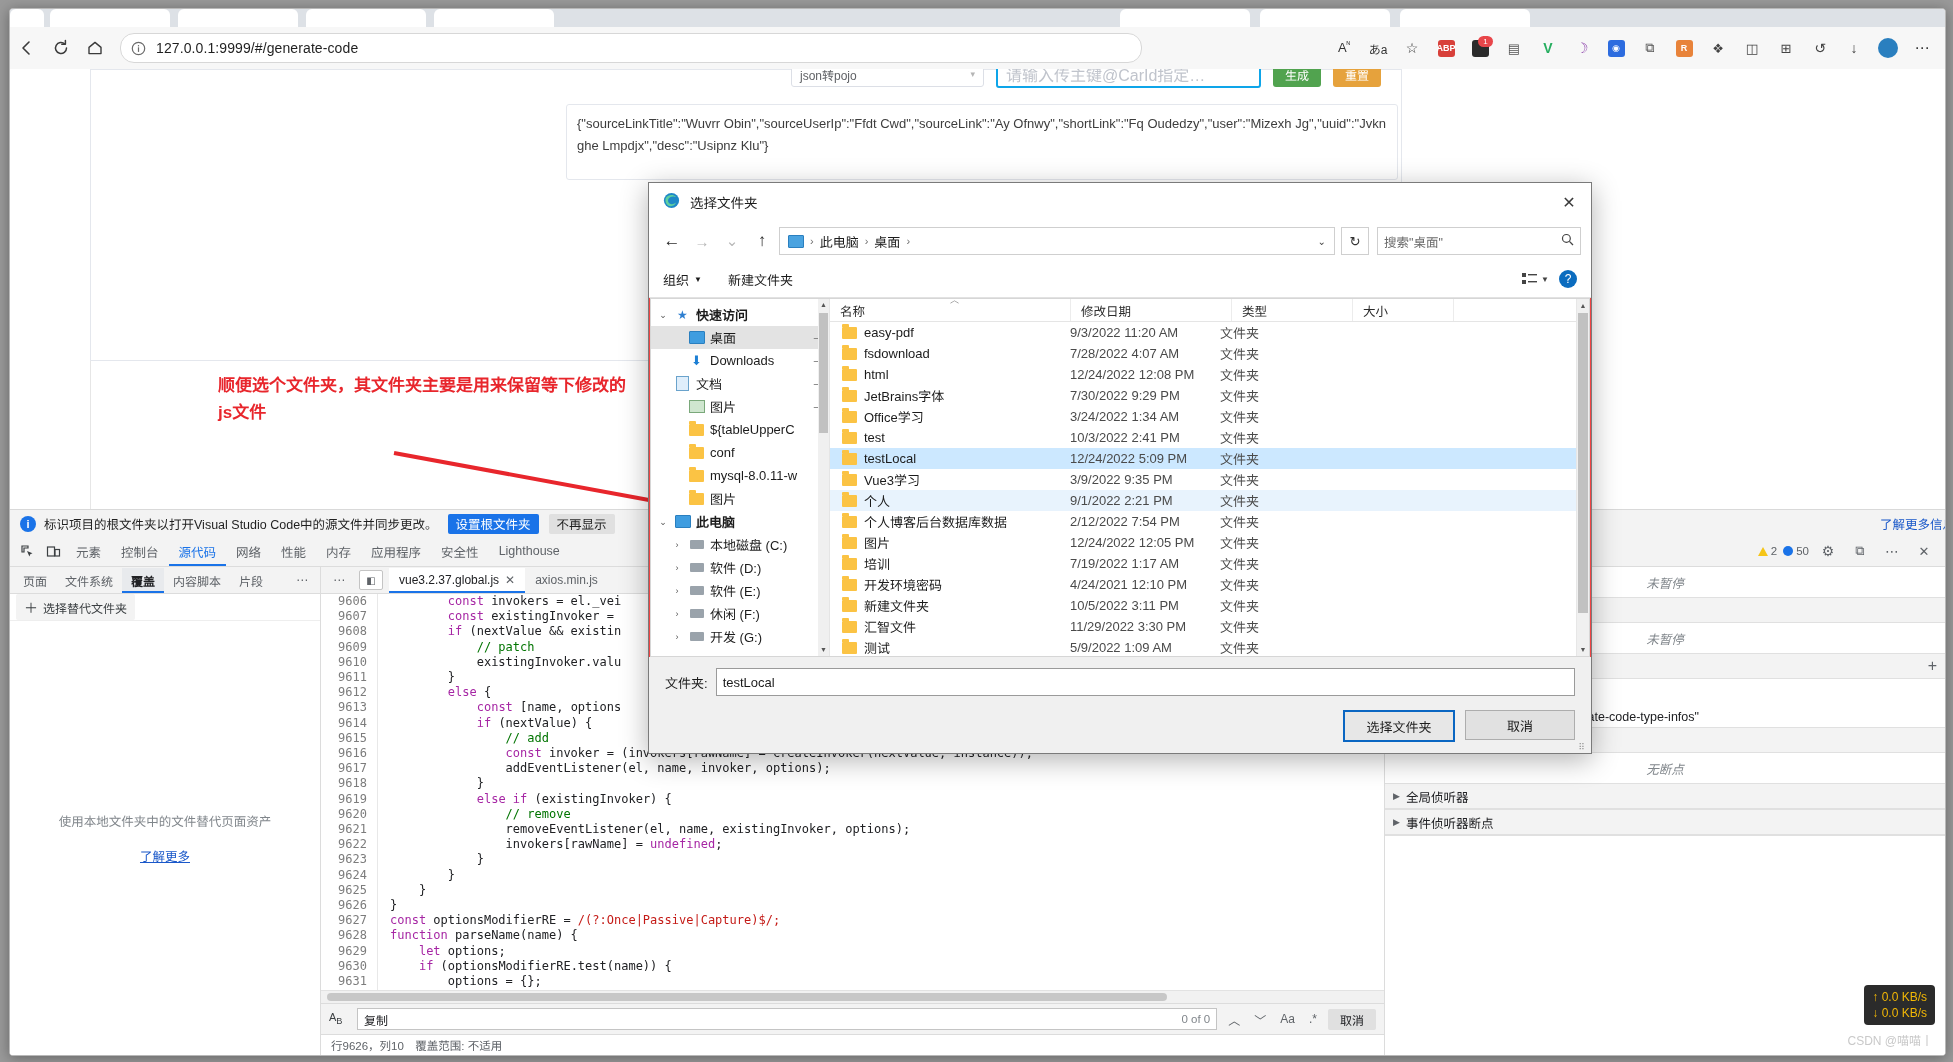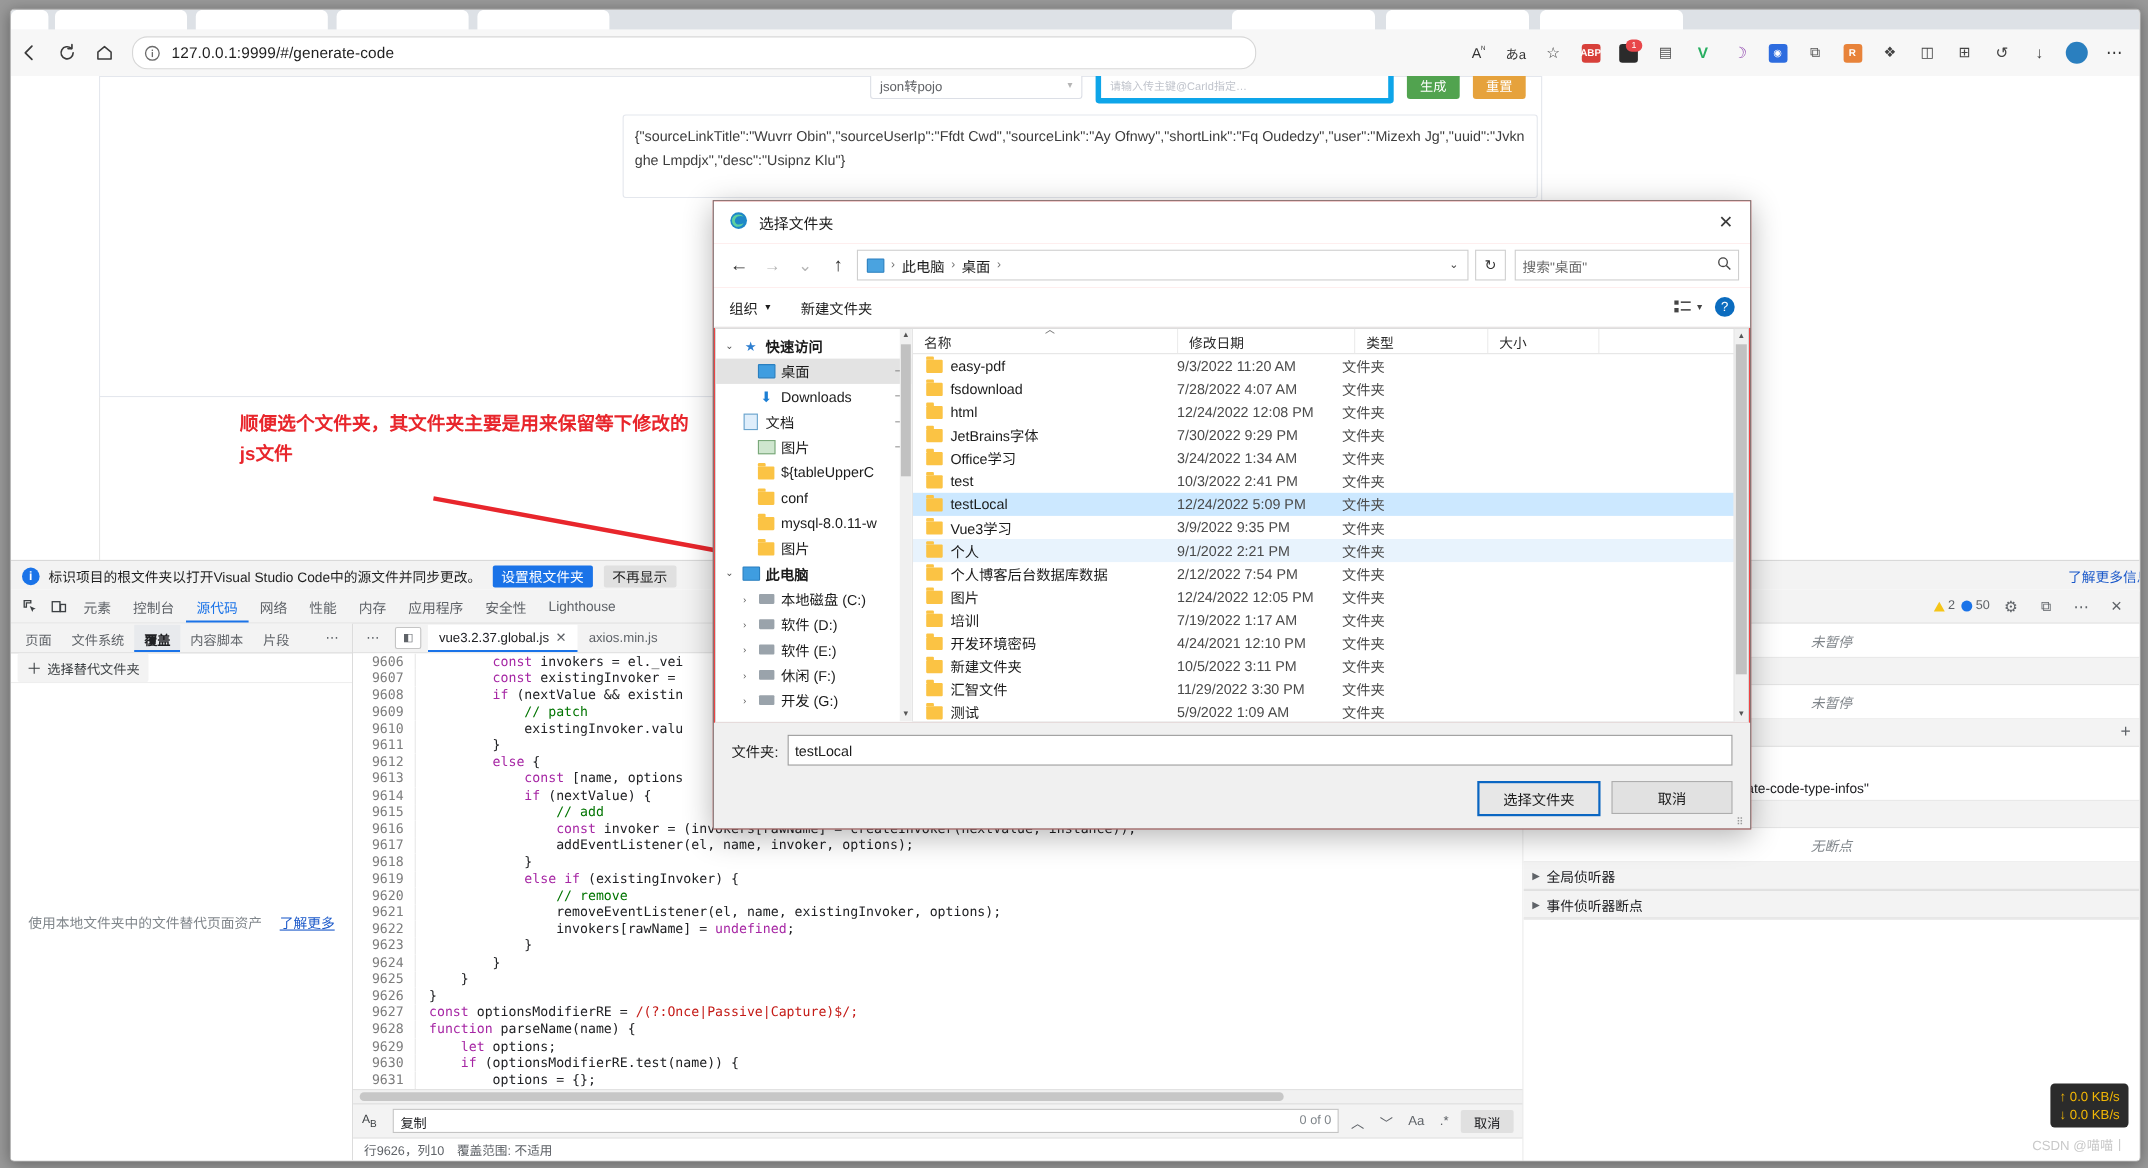--- a/index.html
+++ b/index.html
@@ -40,21 +40,21 @@
   .badge{position:absolute;top:3px;right:3px;min-width:11px;height:11px;border-radius:6px;background:#e8464a;color:#fff;font-size:8px;line-height:11px;text-align:center;padding:0 2px;}
 
   
   #viewport{position:absolute;left:0;top:60px;width:100%;height:440px;background:#fff;overflow:hidden;}
   #page-left-rail{position:absolute;left:0;top:0;width:80px;height:100%;background:#ffffff;border-right:1px solid #e6e6e6;}
   #page-card{
     position:absolute;left:80px;top:0;width:1310px;height:290px;background:#fff;border:1px solid #e4e7ed;
   }
   .gen-row{position:absolute;top:-10px;left:700px;display:flex;align-items:center;gap:12px;}
   .sel-box{width:175px;height:24px;border:1px solid #dcdfe6;border-radius:3px;background:#fff;font-size:12px;color:#606266;display:flex;align-items:center;padding:0 8px;justify-content:space-between;}
-  .inp-box{width:245px;height:24px;border:5px solid #0ea5e9;border-radius:3px;background:#fff;font-size:10px;color:#c0c4cc;display:flex;align-items:center;padding:0 8px;}
+  .inp-box{width:245px;height:24px;border:2px solid #0ea5e9;border-radius:3px;background:#fff;font-size:16px;color:#c0c4cc;display:flex;align-items:center;padding:0 8px;}
   .el-btn{height:25px;border-radius:3px;color:#fff;font-size:12px;display:flex;align-items:center;padding:0 12px;}
   .el-btn.green{background:#51a34f;}
   .el-btn.orange{background:#e6a23c;}
   #json-out{
     position:absolute;left:475px;top:34px;width:810px;min-height:58px;border:1px solid #e4e7ed;border-radius:3px;
     background:#fff;padding:8px 10px;font-size:13px;line-height:22px;color:#3d3d3d;word-break:break-all;
   }
   #annot{
     position:absolute;left:208px;top:303px;width:420px;color:#e8262c;font-weight:bold;font-size:17px;line-height:27px;
   }
@@ -84,21 +84,21 @@
 
   #dt-body{flex:1;display:flex;min-height:0;}
   
   #nav-pane{width:310px;border-right:1px solid #dcdcdc;display:flex;flex-direction:column;background:#fff;}
   #nav-tabs{height:26px;background:#f3f3f3;border-bottom:1px solid #dcdcdc;display:flex;align-items:center;font-size:12px;color:#5f6368;padding-left:4px;}
   .nv-tab{padding:0 9px;height:25px;display:flex;align-items:center;}
   .nv-tab.active{color:#202124;background:#e8eaed;font-weight:bold;box-shadow:inset 0 -2px 0 #1a73e8;}
   #nav-tabs .dots{margin-left:auto;padding-right:10px;letter-spacing:2px;color:#5f6368;}
   #nav-toolbar{height:26px;display:flex;align-items:center;border-bottom:1px solid #eee;padding-left:6px;}
   .sel-folder-btn{display:flex;align-items:center;gap:5px;font-size:12px;color:#3c4043;background:#f3f3f3;padding:3px 8px;border-radius:2px;}
-  #nav-empty{flex:1;display:flex;flex-direction:row;align-items:center;justify-content:center;gap:16px;color:#80868b;font-size:12.5px;}
+  #nav-empty{flex:1;display:flex;flex-direction:column;align-items:center;justify-content:center;gap:16px;color:#80868b;font-size:12.5px;}
   #nav-empty a{color:#1a58c9;text-decoration:underline;font-size:12.5px;}
 
   
   #editor-pane{flex:1;display:flex;flex-direction:column;min-width:0;border-right:1px solid #dcdcdc;}
   #ed-tabs{height:26px;background:#f3f3f3;border-bottom:1px solid #dcdcdc;display:flex;align-items:center;font-size:12px;color:#5f6368;}
   .ed-dots{padding:0 12px;letter-spacing:2px;}
   .ed-panelbtn{width:22px;height:18px;border:1px solid #c4c4c4;border-radius:2px;background:#fff;display:flex;align-items:center;justify-content:center;margin-right:6px;font-size:10px;}
   .ed-tab{padding:0 10px;height:25px;display:flex;align-items:center;gap:6px;justify-content:center;}
   .ed-tab.active{background:#fff;color:#202124;box-shadow:inset 0 -2px 0 #1a73e8;}
   .ed-x{font-size:12px;color:#5f6368;}

